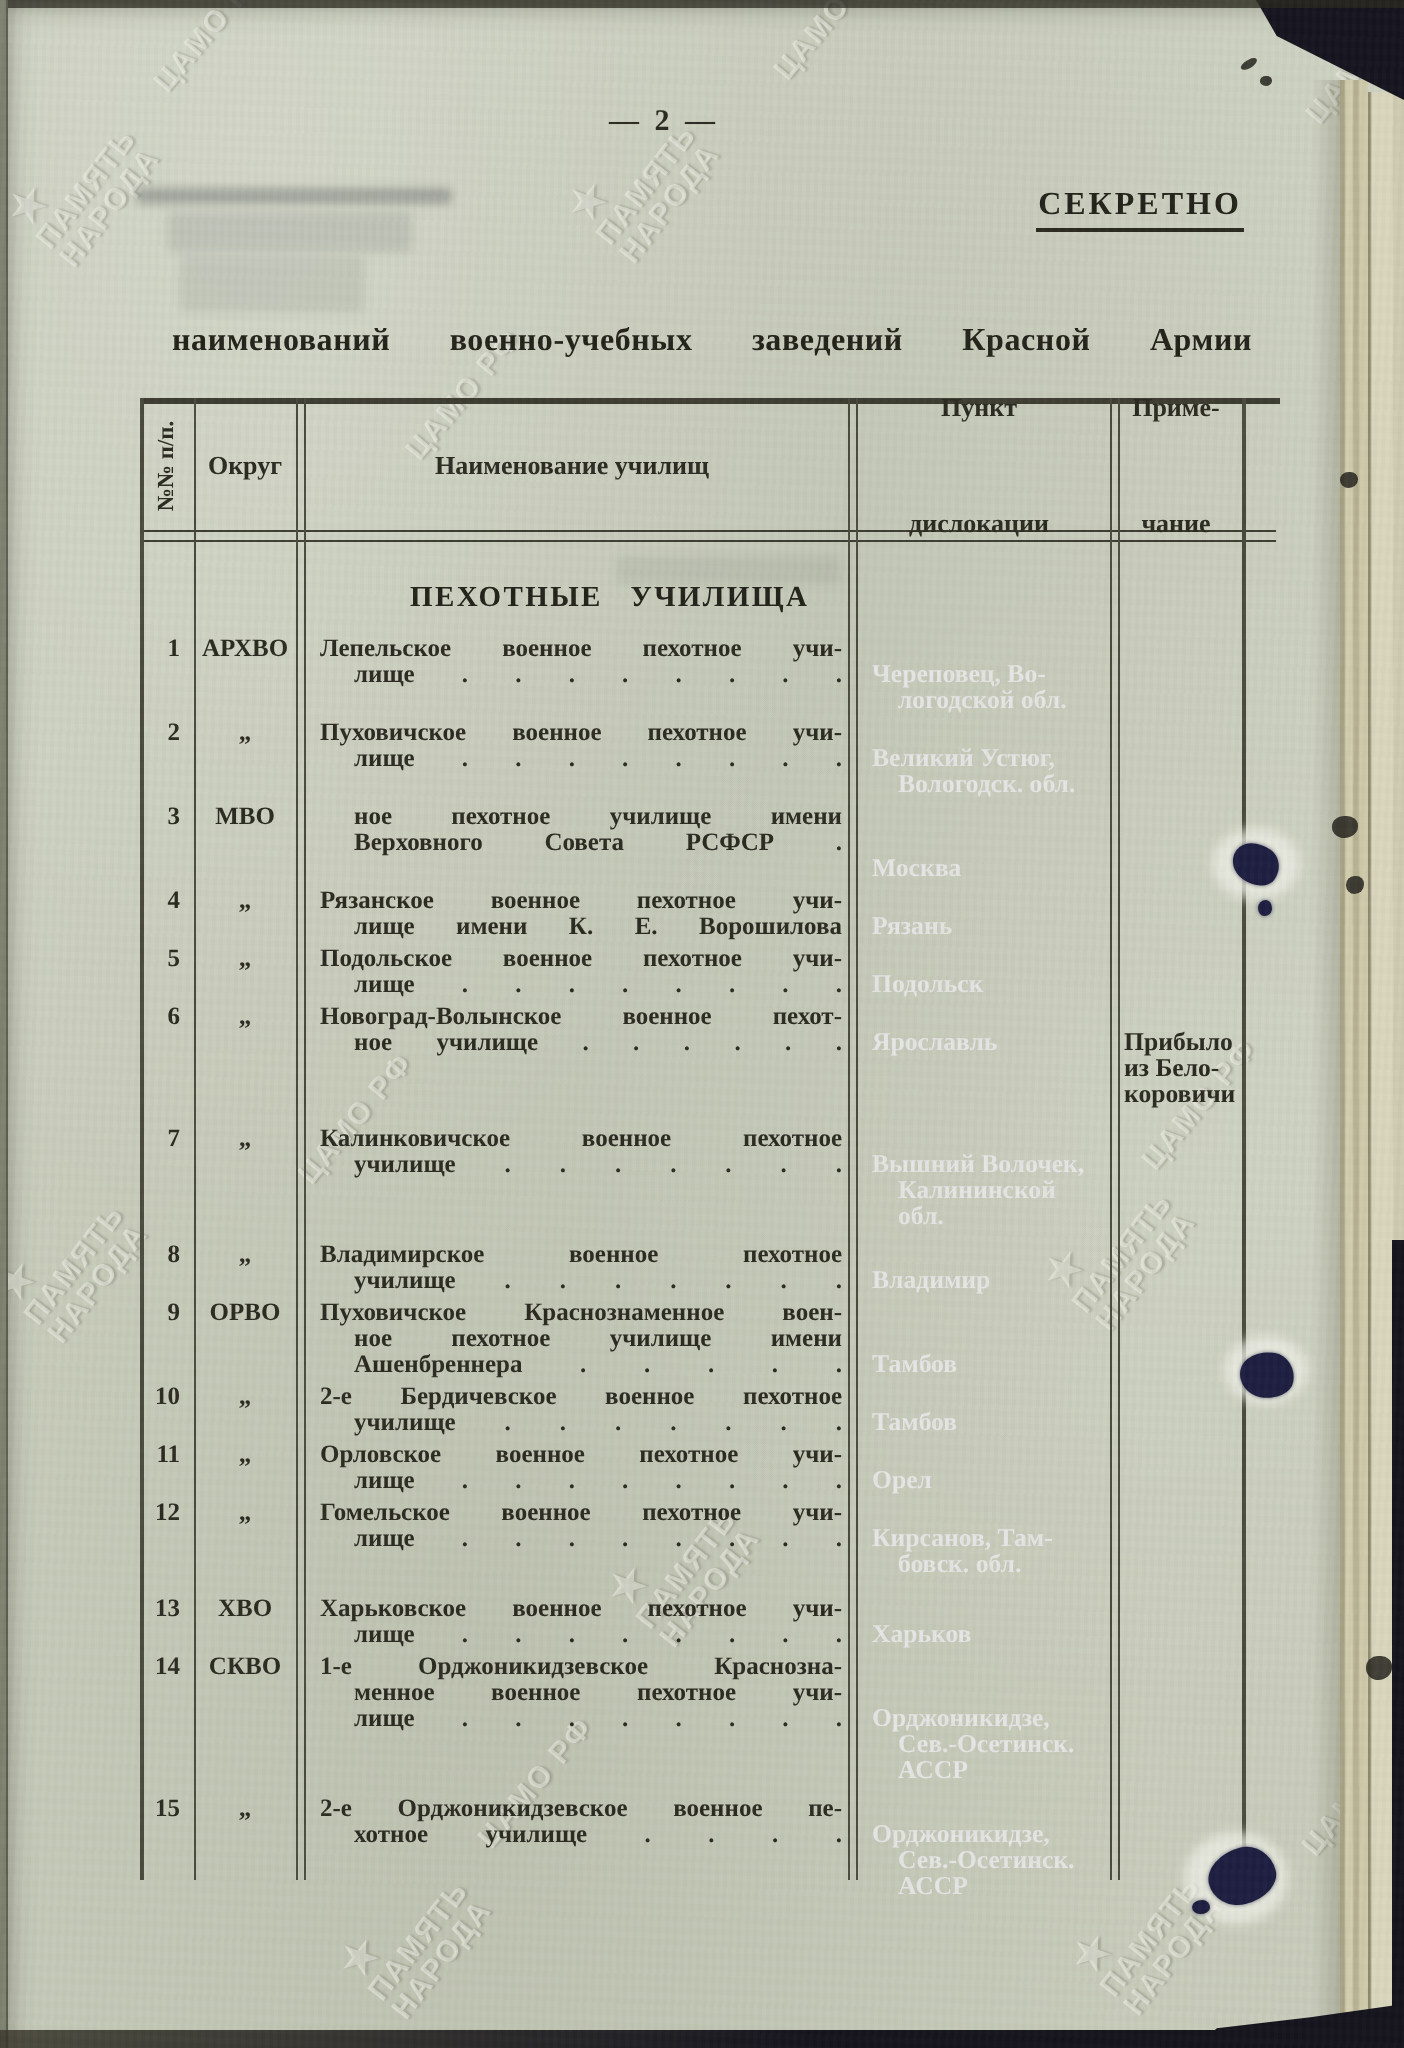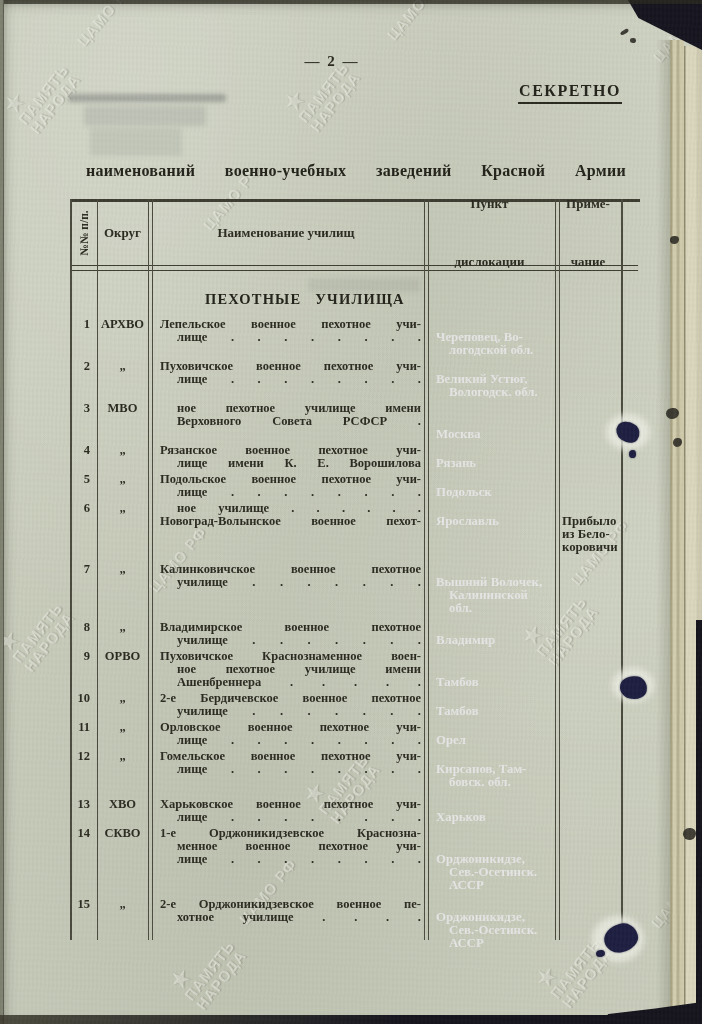--- a/index.html
+++ b/index.html
@@ -40,21 +40,21 @@
   .wm .wm-txt{font-size:15px;line-height:15px;letter-spacing:1px;display:block;white-space:nowrap;}
   
   .halo{position:absolute;background:rgba(238,239,229,0.75);filter:blur(3px);border-radius:50%;}
   .blot{position:absolute;background:#1d1e40;border-radius:58% 42% 55% 45% / 50% 55% 45% 50%;
     box-shadow:0 0 2px rgba(20,20,50,0.6);}
   .speck{position:absolute;background:#23221c;border-radius:50% 45% 55% 50%;opacity:.85;}
   .smudge{position:absolute;filter:blur(2px);border-radius:3px;}
   
   .txt{position:absolute;color:#2b2a21;}
   #page-number{left:282px;top:53px;width:100px;text-align:center;font-size:15px;font-weight:bold;letter-spacing:2px;}
-  #secret{left:518px;top:82px;width:104px;text-align:center;font-size:16px;font-weight:bold;letter-spacing:1.5px;
+  #secret{left:518px;top:94px;width:104px;text-align:center;font-size:16px;font-weight:bold;letter-spacing:1.5px;
     color:#23221a;border-bottom:2.5px solid #2a2920;padding-bottom:2px;}
   #doc-title{left:70px;top:136px;width:552px;text-align:center;font-size:16.5px;font-weight:bold;letter-spacing:2.5px;color:#23221a;}
   #doc-subtitle{left:86px;top:162px;width:540px;font-size:16px;font-weight:bold;color:#23221a;
     text-align:justify;text-align-last:justify;letter-spacing:0.3px;}
   
   .hline{position:absolute;background:#3d3c31;}
   .vline{position:absolute;background:#4a493d;width:1.2px;}
   .vdouble{position:absolute;width:4.5px;border-left:1.4px solid #4a493d;border-right:1.4px solid #4a493d;box-sizing:border-box;}
   
   .hcell{position:absolute;display:flex;align-items:center;justify-content:center;
@@ -244,22 +244,22 @@
         </div>
         <div class="c-loc" style="padding-top: 13px;">
           <div class="ln">Подольск</div>
         </div>
         <div class="c-note" style="padding-top: 0px;"></div>
       </div>
       <div class="trow" style="margin-bottom: 9px;">
         <div class="c-num">6</div>
         <div class="c-okr">„</div>
         <div class="c-name">
+          <div class="ln">Новоград-Волынское военное пехот-</div>
           <div class="ln cont">ное училище . . . . . .</div>
-          <div class="ln">Новоград-Волынское военное пехот-</div>
         </div>
         <div class="c-loc" style="padding-top: 13px;">
           <div class="ln">Ярославль</div>
         </div>
         <div class="c-note" style="padding-top: 13px;">
           <div class="ln">Прибыло</div>
           <div class="ln">из Бело-</div>
           <div class="ln">коровичи</div>
         </div>
       </div>

